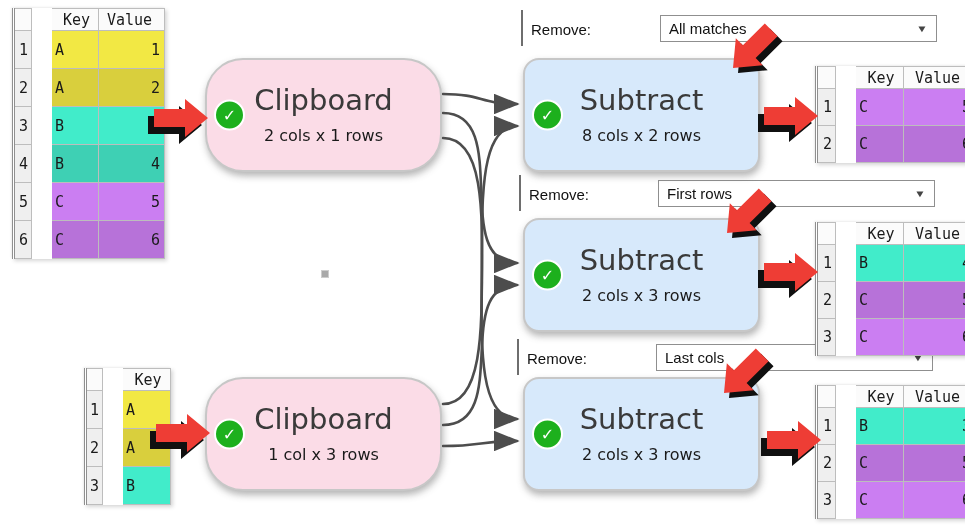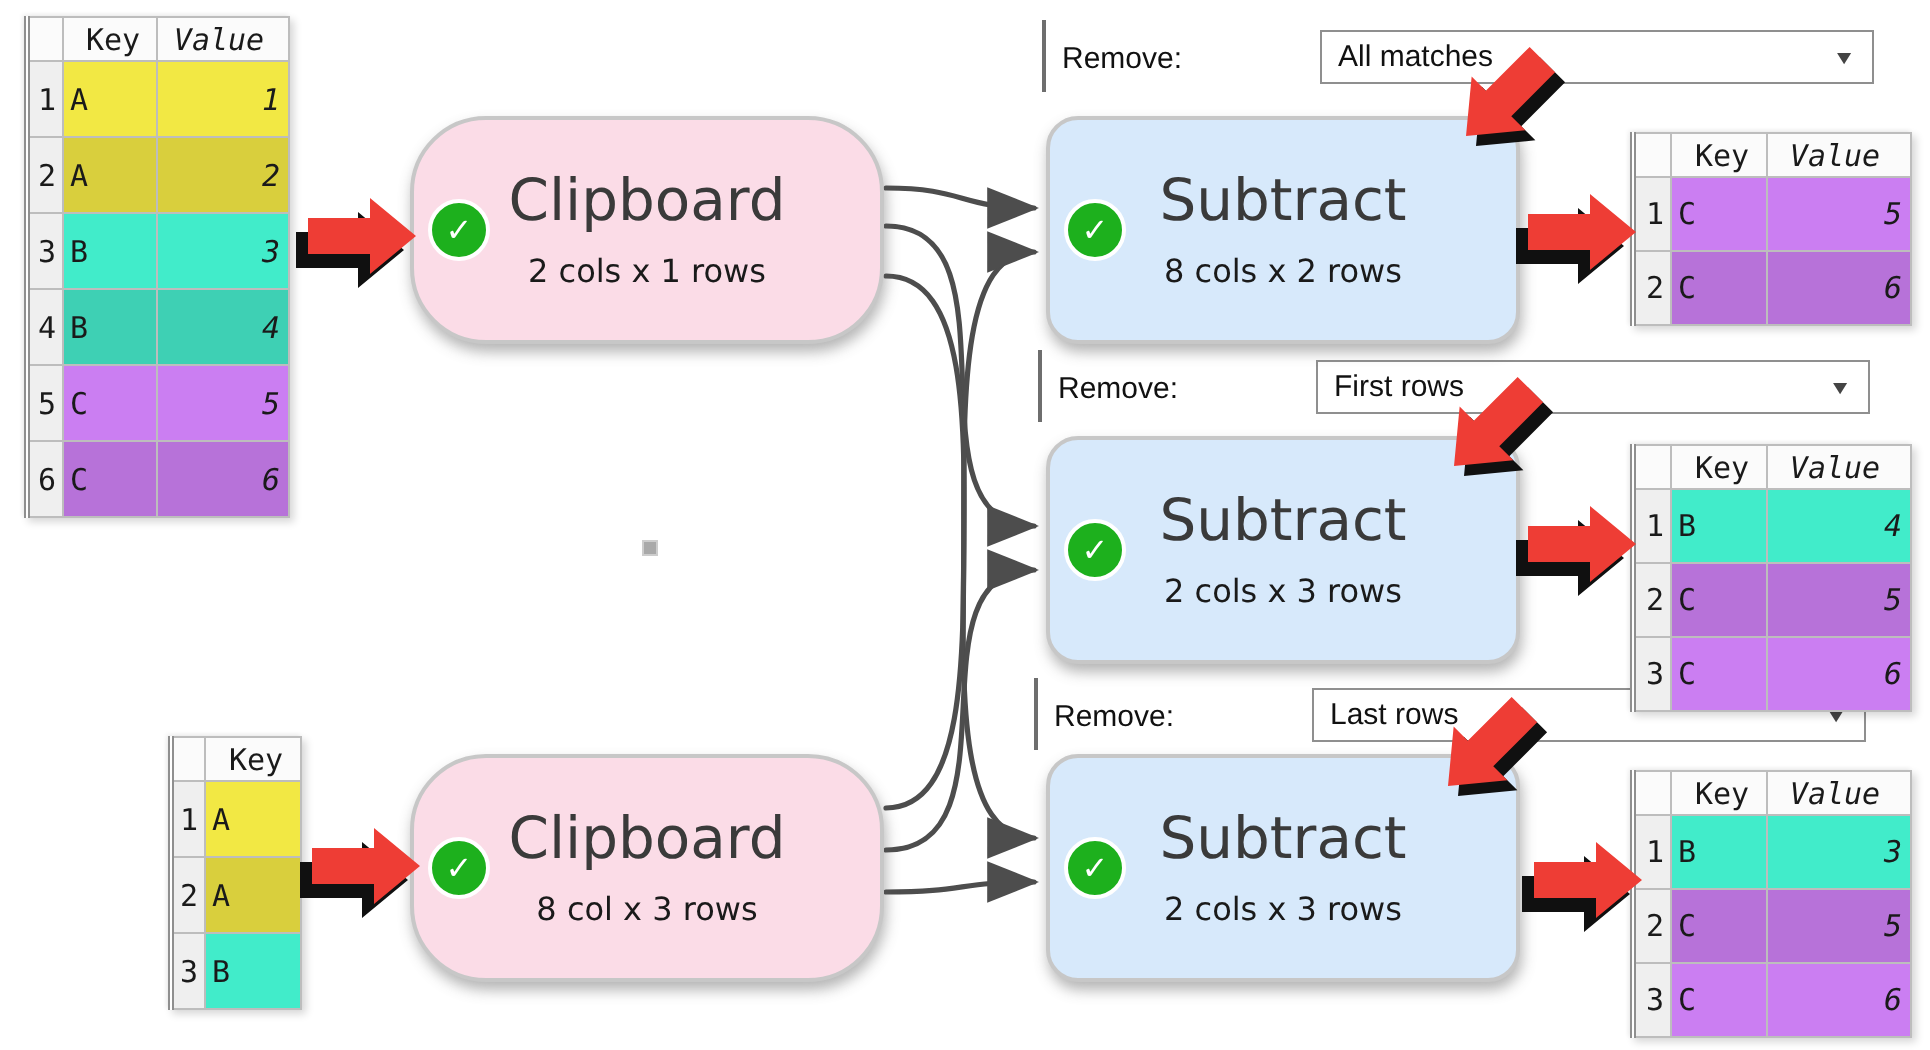--- a/index.html
+++ b/index.html
@@ -10,22 +10,22 @@
   .dtable{position:absolute;background:#fff;border-left:3px double #8f8f8f;
           font-family:"DejaVu Sans Mono",monospace;font-size:15px;color:#1a1a1a;
           box-shadow:2px 2px 4px rgba(0,0,0,.16), -1px -1px 2px rgba(0,0,0,.06);}
   .trow{display:flex;}
   .r38 .trow{height:38px;} .r37 .trow{height:37px;}
   .dtable .trow.head{height:23px;}
   .cell{box-sizing:border-box;border-right:1px solid #bdbdbd;border-bottom:1px solid #bdbdbd;
         display:flex;align-items:center;overflow:hidden;}
   .trow.head .cell{border-top:1px solid #bdbdbd;background:#fbfbfb;justify-content:center;}
   .cell.n{width:18px;background:#efefef;justify-content:flex-end;padding-right:3px;}
-  .cell.k{width:48px;padding-left:3px;}
-  .cell.v{width:72px;justify-content:flex-end;padding-right:4px;font-style:italic;}
+  .cell.k{width:48px;padding-left:3px;margin-left:20px;}
+  .cell.v{width:72px;justify-content:flex-end;padding-right:4px;}
   .t-in1 .cell.n{width:17px;} .t-in1 .cell.k{width:47px;} .t-in1 .cell.v{width:66px;}
   .t-in2 .cell.n{width:16px;}
 
   
   .node{position:absolute;width:237px;height:114px;border:2px solid #c7c7c7;box-sizing:border-box;
         display:flex;flex-direction:column;align-items:center;justify-content:center;gap:13px;
         box-shadow:1px 4px 7px rgba(90,90,90,.45);}
   .node.pink{background:#fbdce7;border-radius:38px;}
   .node.blue{background:#d7e9fb;border-radius:16px;}
   .node .title{font-family:"DejaVu Sans",sans-serif;font-size:29px;color:#3a3a3a;line-height:1;}
@@ -79,35 +79,35 @@
   <div class="dd-sep" style="left:519px;top:175px;"></div>
   <div class="dd-label" style="left:529px;top:186px;">Remove:</div>
   <div class="combo" style="left:658px;top:180px;">
     <span>First rows</span>
     <span class="combo-arrow">▼</span>
   </div>
 
   <div class="dd-sep" style="left:517px;top:339px;"></div>
   <div class="dd-label" style="left:527px;top:350px;">Remove:</div>
   <div class="combo" style="left:656px;top:344px;">
-    <span>Last rows</span>
+    <span>Last cols</span>
     <span class="combo-arrow">▼</span>
   </div>
 
   <div class="node pink" style="left: 205px; top: 58px; background-color: rgb(251, 220, 231);">
     <div class="title">Clipboard</div>
     <div class="subtitle">2 cols x 1 rows</div>
     <div class="check" style="background-color: rgb(29, 176, 29);">
         <span>✓</span>
       </div>
   </div>
 
   <div class="node pink" style="left: 205px; top: 377px; background-color: rgb(251, 220, 231);">
     <div class="title">Clipboard</div>
-    <div class="subtitle">8 col x 3 rows</div>
+    <div class="subtitle">1 col x 3 rows</div>
     <div class="check" style="background-color: rgb(29, 176, 29);">
         <span>✓</span>
       </div>
   </div>
 
   <div class="node blue" style="left: 523px; top: 58px; background-color: rgb(215, 233, 251);">
     <div class="title">Subtract</div>
     <div class="subtitle">8 cols x 2 rows</div>
     <div class="check" style="background-color: rgb(29, 176, 29);">
         <span>✓</span>

